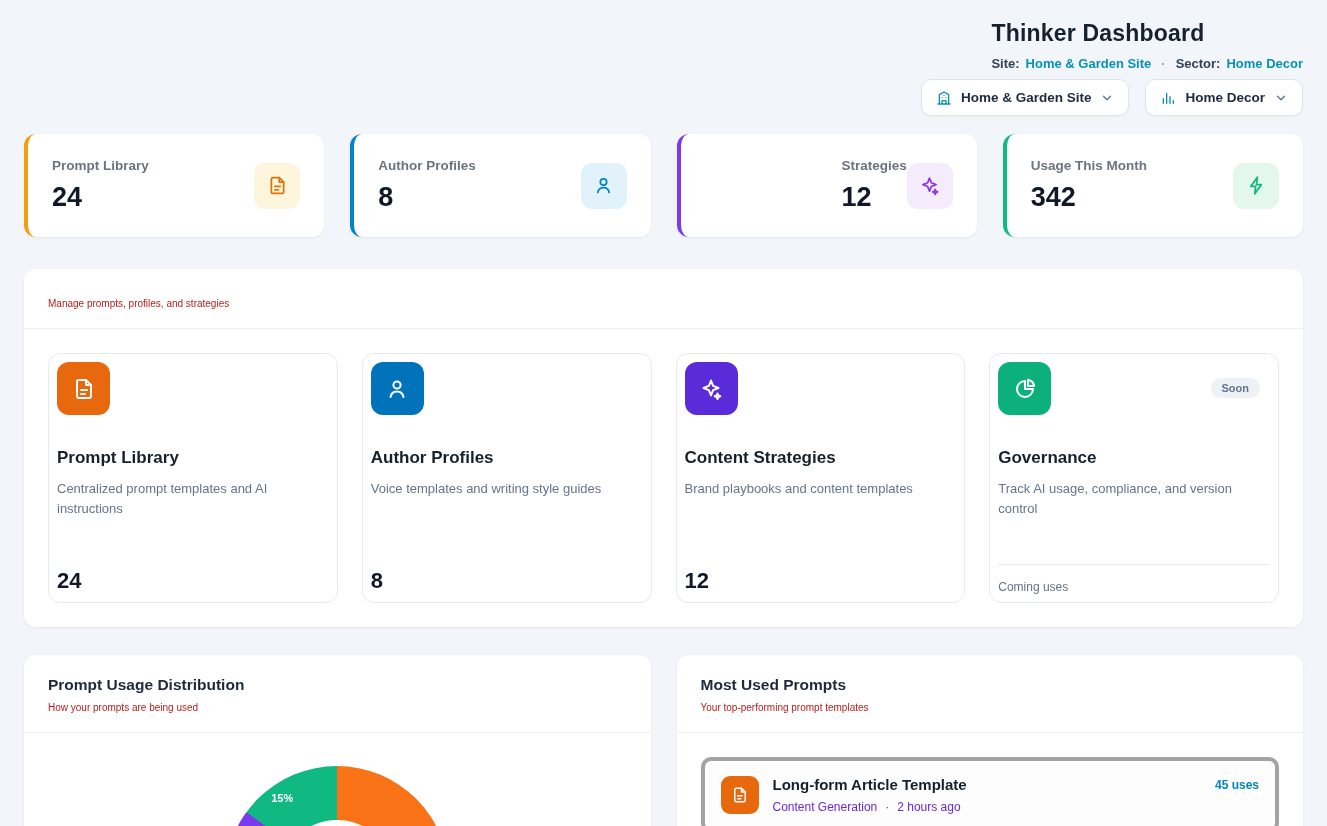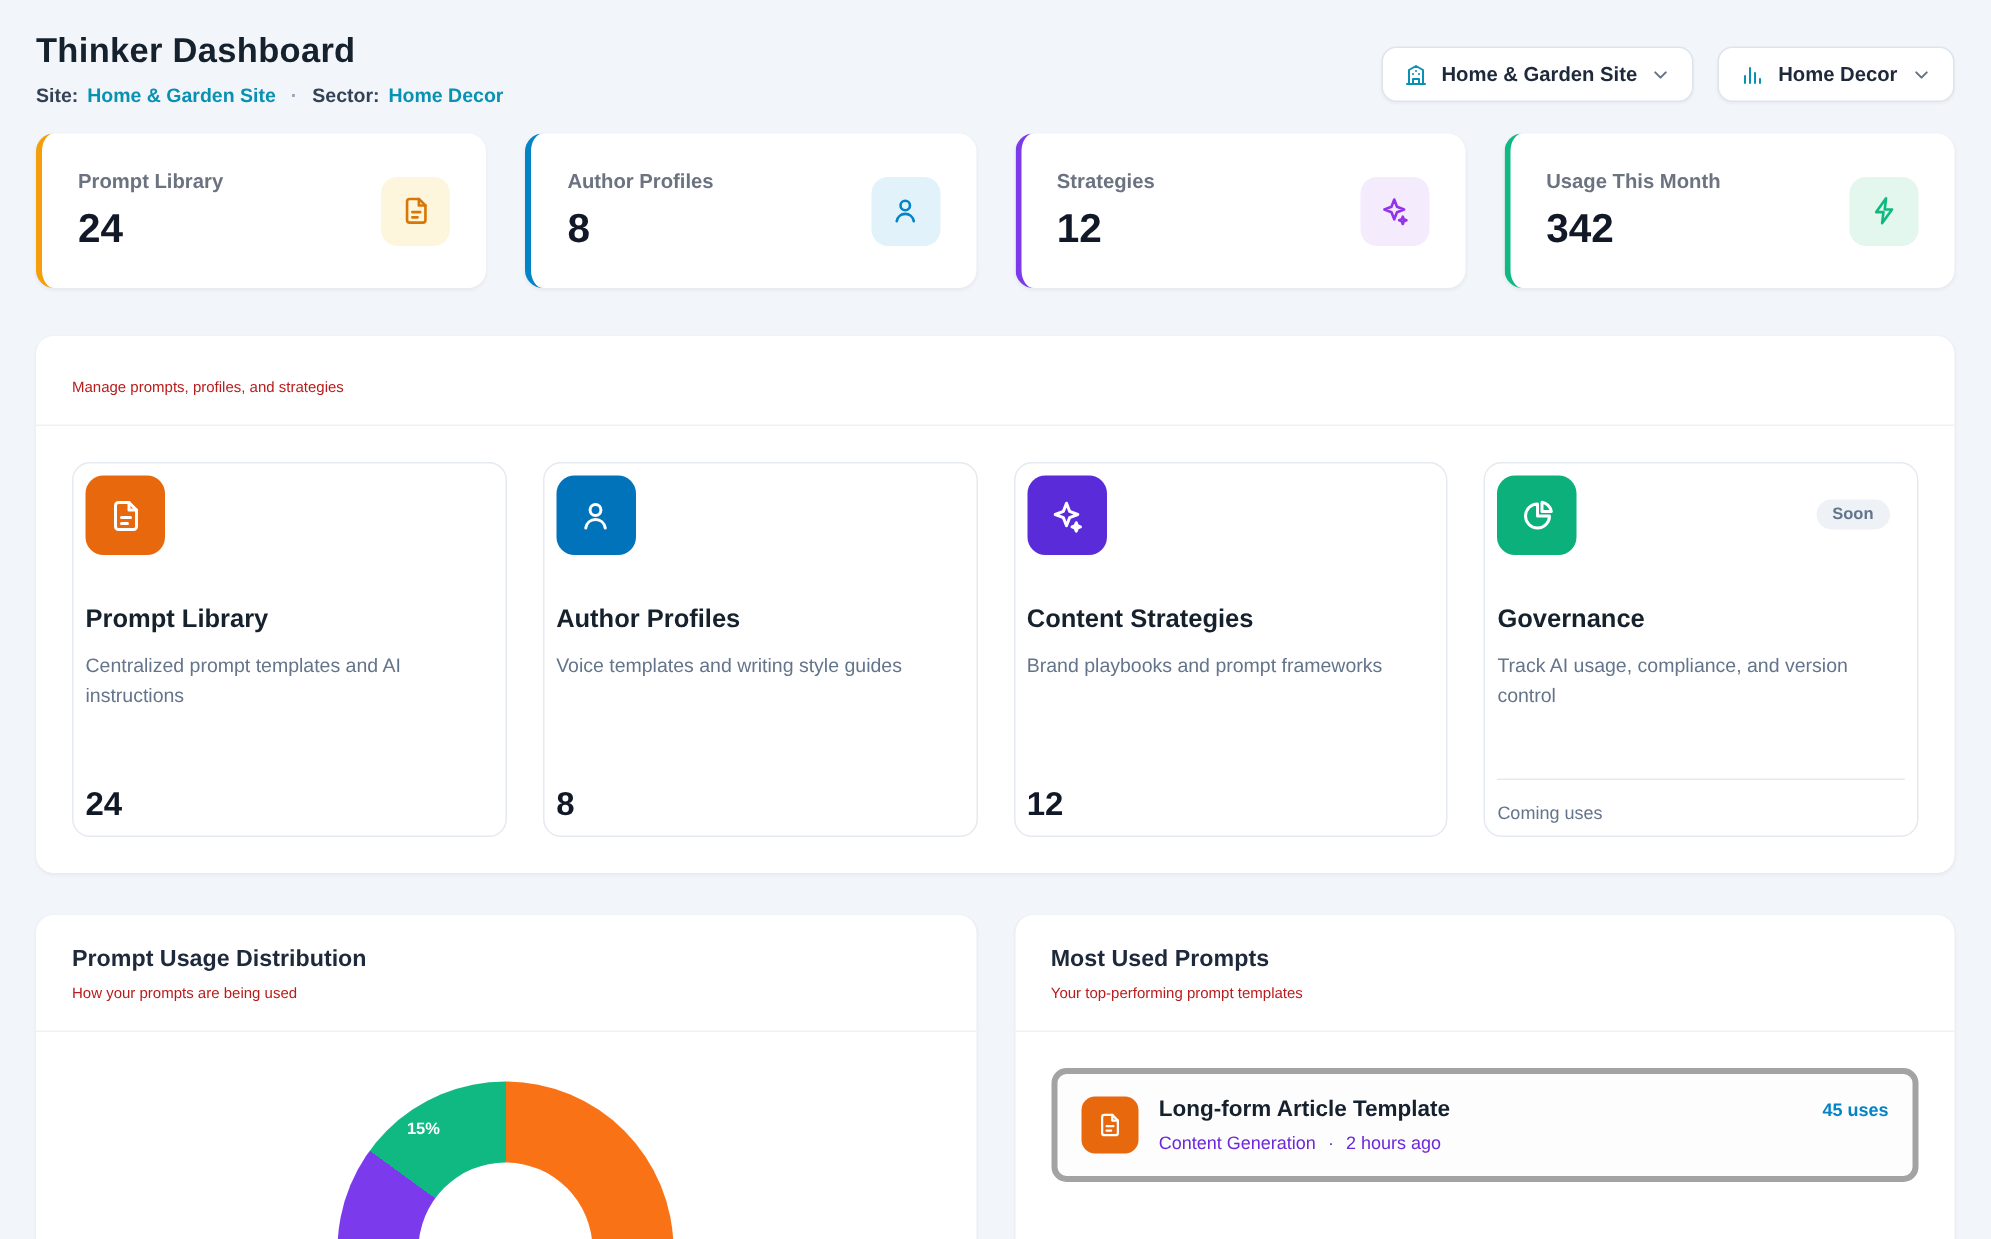--- a/index.html
+++ b/index.html
@@ -5,21 +5,21 @@
   * { margin:0; padding:0; box-sizing:border-box; }
   html,body { width:1327px; height:826px; overflow:hidden; }
   body {
     font-family:"Liberation Sans", "DejaVu Sans", sans-serif;
     background:#f2f5f9;
     color:#1e293b;
   }
   .page { width:1327px; height:826px; padding:20px 24px 0; overflow:hidden; position:relative; }
 
   
-  .topbar { display:flex; justify-content:space-between; align-items:center; }
+  .topbar { display:flex; justify-content:space-between; align-items:flex-end;flex-direction:column; }
   .page-title { font-size:23px; font-weight:800; color:#16212e; letter-spacing:.2px; }
   .subtitle { margin-top:9px; font-size:13px; color:#334155; font-weight:600; display:flex; gap:6px; align-items:center; }
   .subtitle a { color:#0891b2; text-decoration:none; font-weight:700; }
   .subtitle .dot { color:#94a3b8; margin:0 4px; }
   .topbar-actions { display:flex; gap:16px; margin-top:8px; }
   .selector-btn {
     display:flex; align-items:center; gap:9px; background:#fff;
     border:1px solid #dde5ec; border-radius:10px; height:37px; padding:0 14px;
     font-family:inherit; font-size:13.5px; font-weight:700; color:#1e293b; cursor:pointer;
     box-shadow:0 1px 2px rgba(16,24,40,.04);
@@ -141,21 +141,21 @@
         <div class="stat-value">8</div>
       </div>
       <div class="stat-icon" style="background: rgb(226, 242, 251); color: rgb(2, 132, 199);">
         <svg viewBox="0 0 24 24" fill="none" stroke="currentColor" stroke-width="2" stroke-linecap="round" stroke-linejoin="round">
             <circle cx="12" cy="8" r="3.6"></circle>
             <path d="M5.5 20c.6-3.4 3.2-5.6 6.5-5.6s5.9 2.2 6.5 5.6"></path>
           </svg>
       </div>
     </div>
 
-    <div class="stat-card" style="border-left-color: rgb(124, 58, 237);">
+    <div class="stat-card" style="border-left-color: rgb(124, 58, 237); justify-content: flex-end;">
       <div>
         <div class="stat-label">Strategies</div>
         <div class="stat-value">12</div>
       </div>
       <div class="stat-icon" style="background: rgb(244, 235, 253); color: rgb(147, 51, 234);">
         <svg viewBox="0 0 24 24" fill="none" stroke="currentColor" stroke-width="2" stroke-linejoin="round">
             <path d="M12 3.5l2.1 5.4 5.4 2.1-5.4 2.1L12 18.5l-2.1-5.4-5.4-2.1 5.4-2.1z"></path>
             <path d="M18.5 16.5l.8 2 2 .8-2 .8-.8 2-.8-2-2-.8 2-.8z"></path>
           </svg>
       </div>
@@ -205,21 +205,21 @@
       </div>
 
       <div class="module-card">
         <div class="module-icon" style="background: rgb(90, 43, 217);">
           <svg viewBox="0 0 24 24" fill="none" stroke="currentColor" stroke-width="2" stroke-linejoin="round">
               <path d="M12 3.5l2.1 5.4 5.4 2.1-5.4 2.1L12 18.5l-2.1-5.4-5.4-2.1 5.4-2.1z"></path>
               <path d="M18.5 16.5l.8 2 2 .8-2 .8-.8 2-.8-2-2-.8 2-.8z"></path>
             </svg>
         </div>
         <div class="module-title">Content Strategies</div>
-        <div class="module-desc">Brand playbooks and prompt frameworks</div>
+        <div class="module-desc">Brand playbooks and content templates</div>
         <div class="module-count">12</div>
       </div>
 
       <div class="module-card">
         <span class="soon-badge">Soon</span>
         <div class="module-icon" style="background: rgb(12, 176, 122);">
           <svg viewBox="0 0 24 24" fill="none" stroke="currentColor" stroke-width="2" stroke-linecap="round" stroke-linejoin="round">
               <path d="M12 4a8 8 0 1 0 8 8h-8z"></path>
               <path d="M15 2.8a8 8 0 0 1 6.2 6.2H15z"></path>
             </svg>

